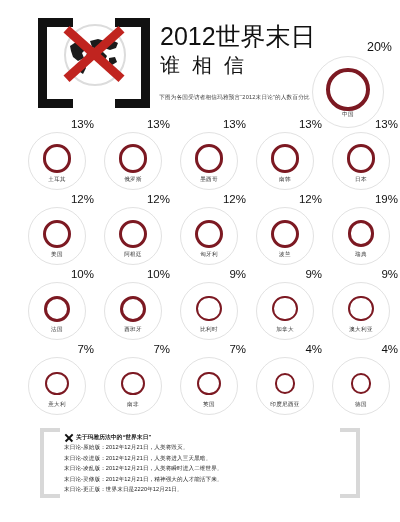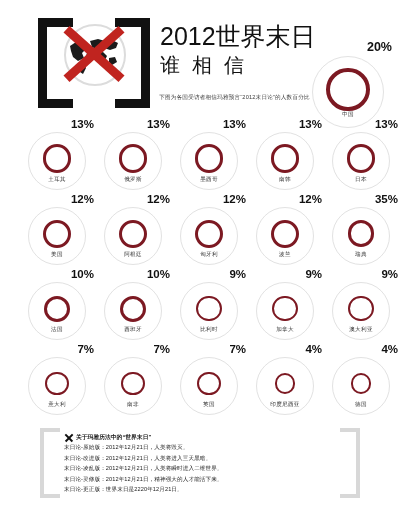--- a/index.html
+++ b/index.html
@@ -31,21 +31,21 @@
   .title-line1{font-size:25px;font-weight:400;letter-spacing:0px;line-height:28px;color:#111;white-space:nowrap;}
   .title-line2{font-size:20px;font-weight:400;letter-spacing:12px;line-height:30px;color:#111;white-space:nowrap;}
 
   .subtitle{position:absolute;left:142px;top:93px;width:185px;font-size:5.6px;line-height:9px;color:#3a3a3a;text-align:center;letter-spacing:0.2px;white-space:nowrap;}
 
   
   .grid{position:absolute;left:0;top:0;width:400px;height:522px;}
   .cell{position:absolute;}
   .outer{position:absolute;left:0;top:0;border:1px solid #e2e2e2;border-radius:50%;box-sizing:border-box;background:transparent;}
   .ring{position:absolute;border-style:solid;border-color:#7c1922;border-radius:50%;box-sizing:border-box;}
-  .pct{position:absolute;font-size:11.5px;font-weight:700;color:#111;white-space:nowrap;text-align:right;}
+  .pct{position:absolute;font-size:11.5px;font-weight:400;color:#111;white-space:nowrap;text-align:right;}
   .cname{position:absolute;font-size:5.6px;color:#333;white-space:nowrap;text-align:center;letter-spacing:0.3px;}
 
   
   .footer{position:absolute;left:40px;top:428px;width:320px;height:72px;}
   .fbracket{position:absolute;top:0;width:16px;height:62px;border-top:4px solid #d8d8d8;border-bottom:4px solid #d8d8d8;}
   .fbracket.left{left:0;border-left:4px solid #d8d8d8;}
   .fbracket.right{right:0;border-right:4px solid #d8d8d8;}
   .fcontent{position:absolute;left:24px;top:4px;width:270px;}
   .fhead{font-size:5.8px;line-height:10px;color:#111;white-space:nowrap;display:flex;align-items:center;gap:3px;font-weight:600;}
   .fx{display:inline-block;width:9px;height:9px;position:relative;flex:0 0 auto;}
@@ -146,21 +146,21 @@
       </div>
       <div class="cell" style="left: 256px; top: 207px; width: 58px; height: 58px;">
         <div class="outer" style="width: 58px; height: 58px;"></div>
         <div class="ring" style="width: 27.84px; height: 27.84px; border-width: 3.2016px; left: 15.08px; top: 12.76px; border-color: rgb(124, 25, 34);"></div>
         <div class="pct" style="right: -8px; top: -14px; font-size: 11.5px;">12%</div>
         <div class="cname" style="left: 0px; width: 58px; top: 44.08px;">波兰</div>
       </div>
       <div class="cell" style="left: 332px; top: 207px; width: 58px; height: 58px;">
         <div class="outer" style="width: 58px; height: 58px;"></div>
         <div class="ring" style="width: 26.97px; height: 26.97px; border-width: 3.10155px; left: 15.515px; top: 13.195px; border-color: rgb(124, 25, 34);"></div>
-        <div class="pct" style="right: -8px; top: -14px; font-size: 11.5px;">35%</div>
+        <div class="pct" style="right: -8px; top: -14px; font-size: 11.5px;">19%</div>
         <div class="cname" style="left: 0px; width: 58px; top: 44.08px;">瑞典</div>
       </div>
       <div class="cell" style="left: 28px; top: 282px; width: 58px; height: 58px;">
         <div class="outer" style="width: 58px; height: 58px;"></div>
         <div class="ring" style="width: 26.1px; height: 26.1px; border-width: 3.0015px; left: 15.95px; top: 13.63px; border-color: rgb(124, 25, 34);"></div>
         <div class="pct" style="right: -8px; top: -14px; font-size: 11.5px;">10%</div>
         <div class="cname" style="left: 0px; width: 58px; top: 44.08px;">法国</div>
       </div>
       <div class="cell" style="left: 104px; top: 282px; width: 58px; height: 58px;">
         <div class="outer" style="width: 58px; height: 58px;"></div>

